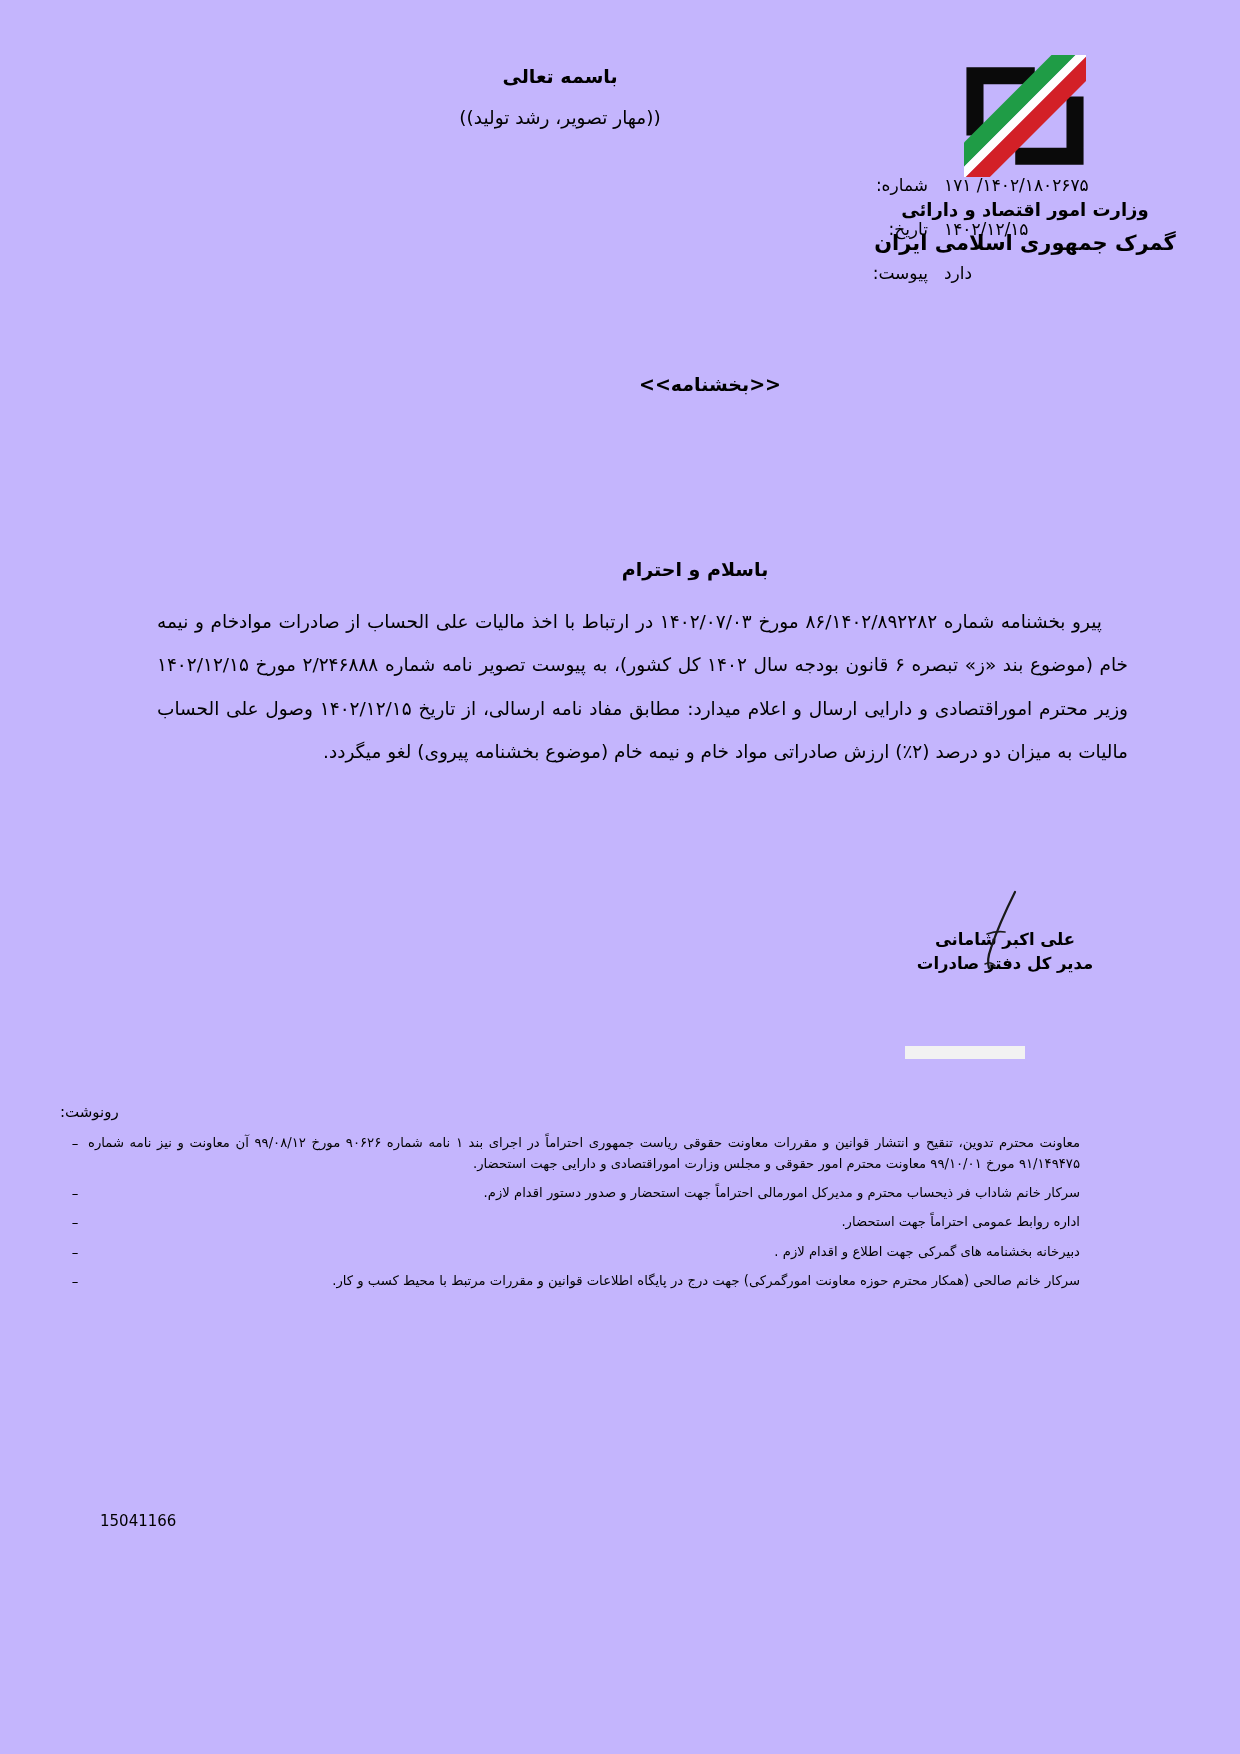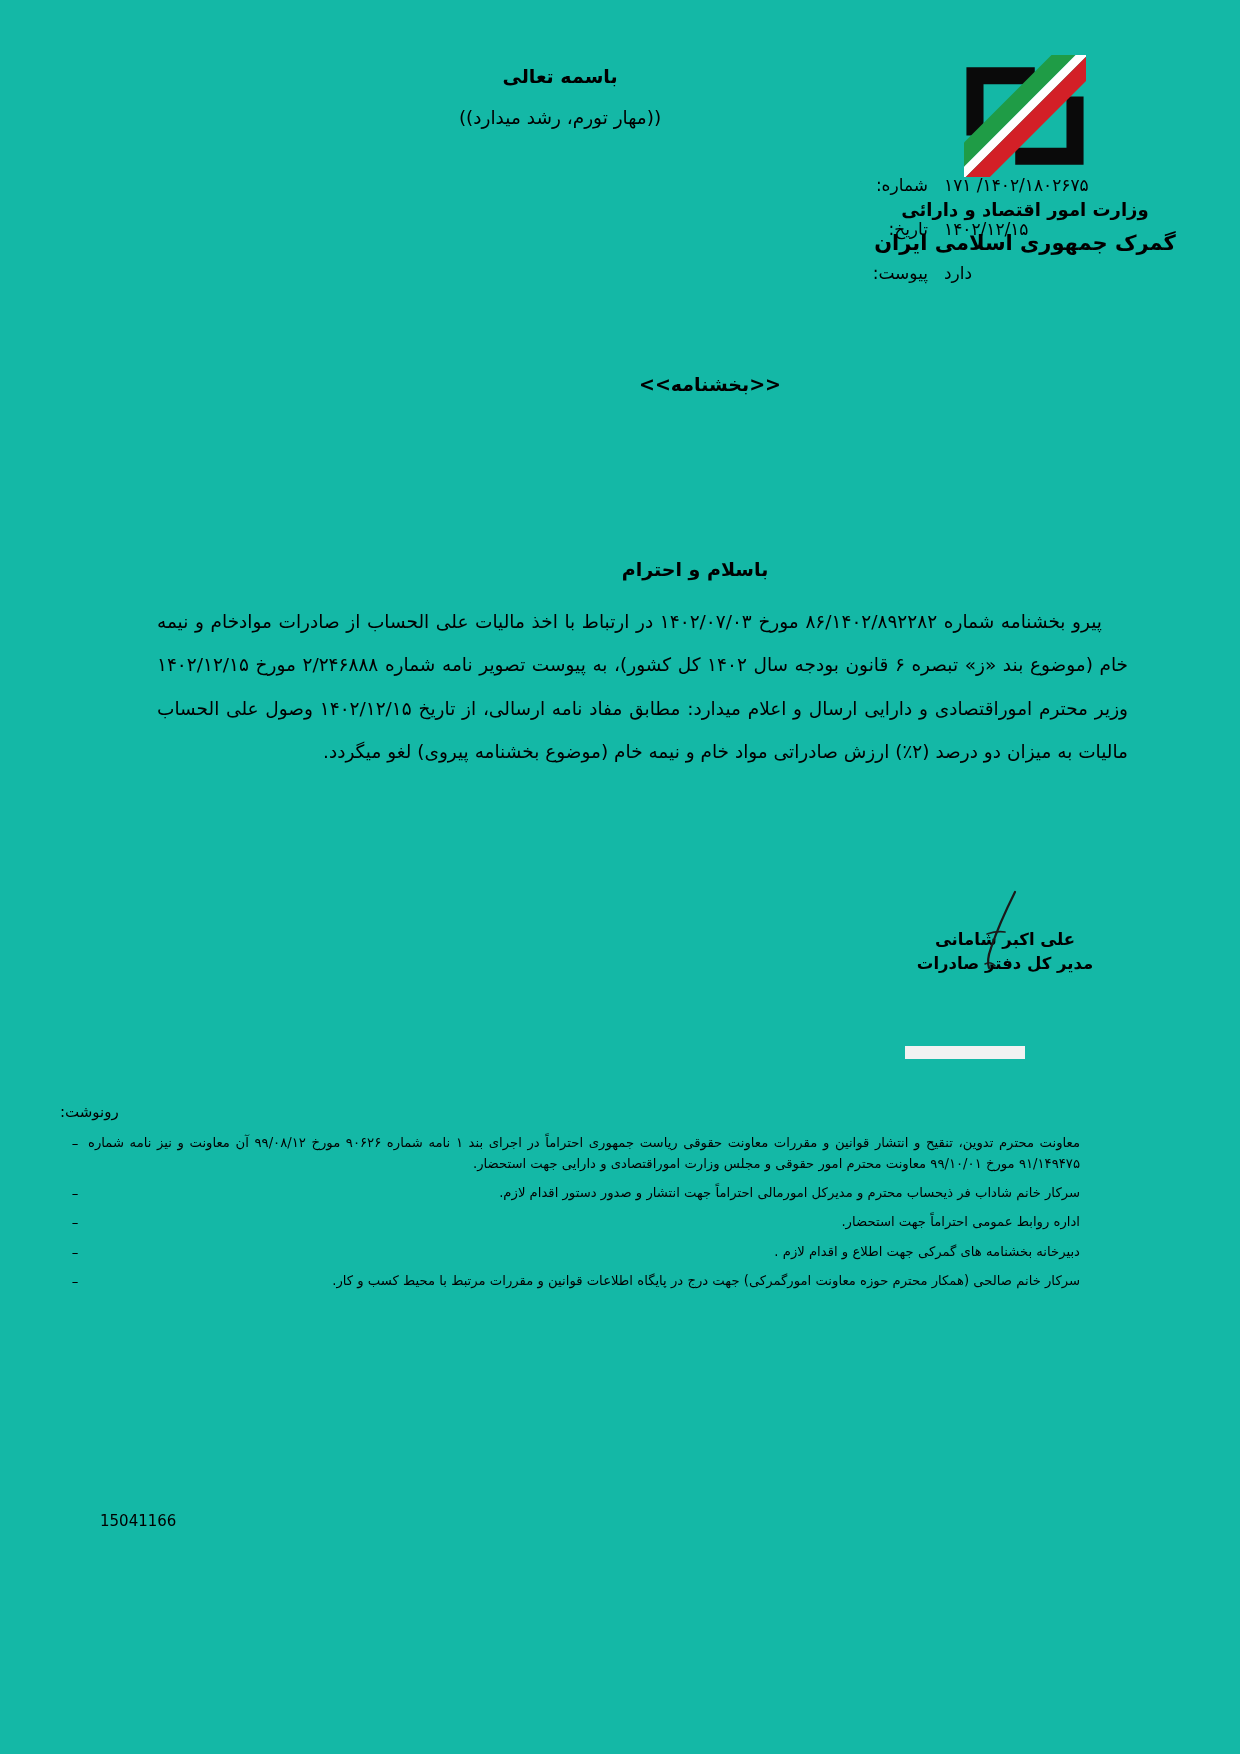--- a/index.html
+++ b/index.html
@@ -16,21 +16,21 @@
     font-family: "DejaVu Sans", "Liberation Sans", sans-serif;
     color: #000000;
     direction: rtl;
   }
 
   .page {
     position: absolute;
     inset: 0;
     width: 1240px;
     height: 1754px;
-    background: #14b8a6;
+    background: #c4b5fd;
   }
 
   
   .header-zone {
     position: absolute;
     top: 55px;
     right: 60px;
     left: 60px;
     height: 230px;
   }
@@ -243,21 +243,21 @@
 </style>
 </head>
 <body>
 
 <div class="page">
 
   <div class="header-zone">
 
     <div class="basmala-block">
       <div class="basmala">باسمه تعالی</div>
-      <div class="slogan">((مهار تورم، رشد میدارد))</div>
+      <div class="slogan">((مهار تصویر، رشد تولید))</div>
     </div>
 
     <div class="org-block">
       <div class="logo-wrap">
         <svg viewBox="0 0 100 100" width="150" height="122" xmlns="http://www.w3.org/2000/svg" aria-hidden="true">
           <defs>
             <clipPath id="frameClip">
               <path d="M2,10 L58,10 L58,24 L16,24 L16,66 L2,66 Z
                        M98,90 L42,90 L42,76 L84,76 L84,34 L98,34 Z"></path>
             </clipPath>
@@ -320,21 +320,21 @@
   <div class="redacted-bar"></div>
 
   <div class="copies-head">رونوشت:</div>
 
   <div class="copies-list">
     <div class="copy-item">
       <div class="copy-text">معاونت محترم تدوین، تنقیح و انتشار قوانین و مقررات معاونت حقوقی ریاست جمهوری احتراماً در اجرای بند ۱ نامه شماره ۹۰۶۲۶ مورخ ۹۹/۰۸/۱۲ آن معاونت و نیز نامه شماره ۹۱/۱۴۹۴۷۵ مورخ ۹۹/۱۰/۰۱ معاونت محترم امور حقوقی و مجلس وزارت اموراقتصادی و دارایی جهت استحضار.</div>
       <div class="copy-dash">–</div>
     </div>
     <div class="copy-item">
-      <div class="copy-text">سرکار خانم شاداب فر ذیحساب محترم و مدیرکل امورمالی احتراماً جهت انتشار و صدور دستور اقدام لازم.</div>
+      <div class="copy-text">سرکار خانم شاداب فر ذیحساب محترم و مدیرکل امورمالی احتراماً جهت استحضار و صدور دستور اقدام لازم.</div>
       <div class="copy-dash">–</div>
     </div>
     <div class="copy-item">
       <div class="copy-text">اداره روابط عمومی احتراماً جهت استحضار.</div>
       <div class="copy-dash">–</div>
     </div>
     <div class="copy-item">
       <div class="copy-text">دبیرخانه بخشنامه های گمرکی جهت اطلاع و اقدام لازم .</div>
       <div class="copy-dash">–</div>
     </div>

